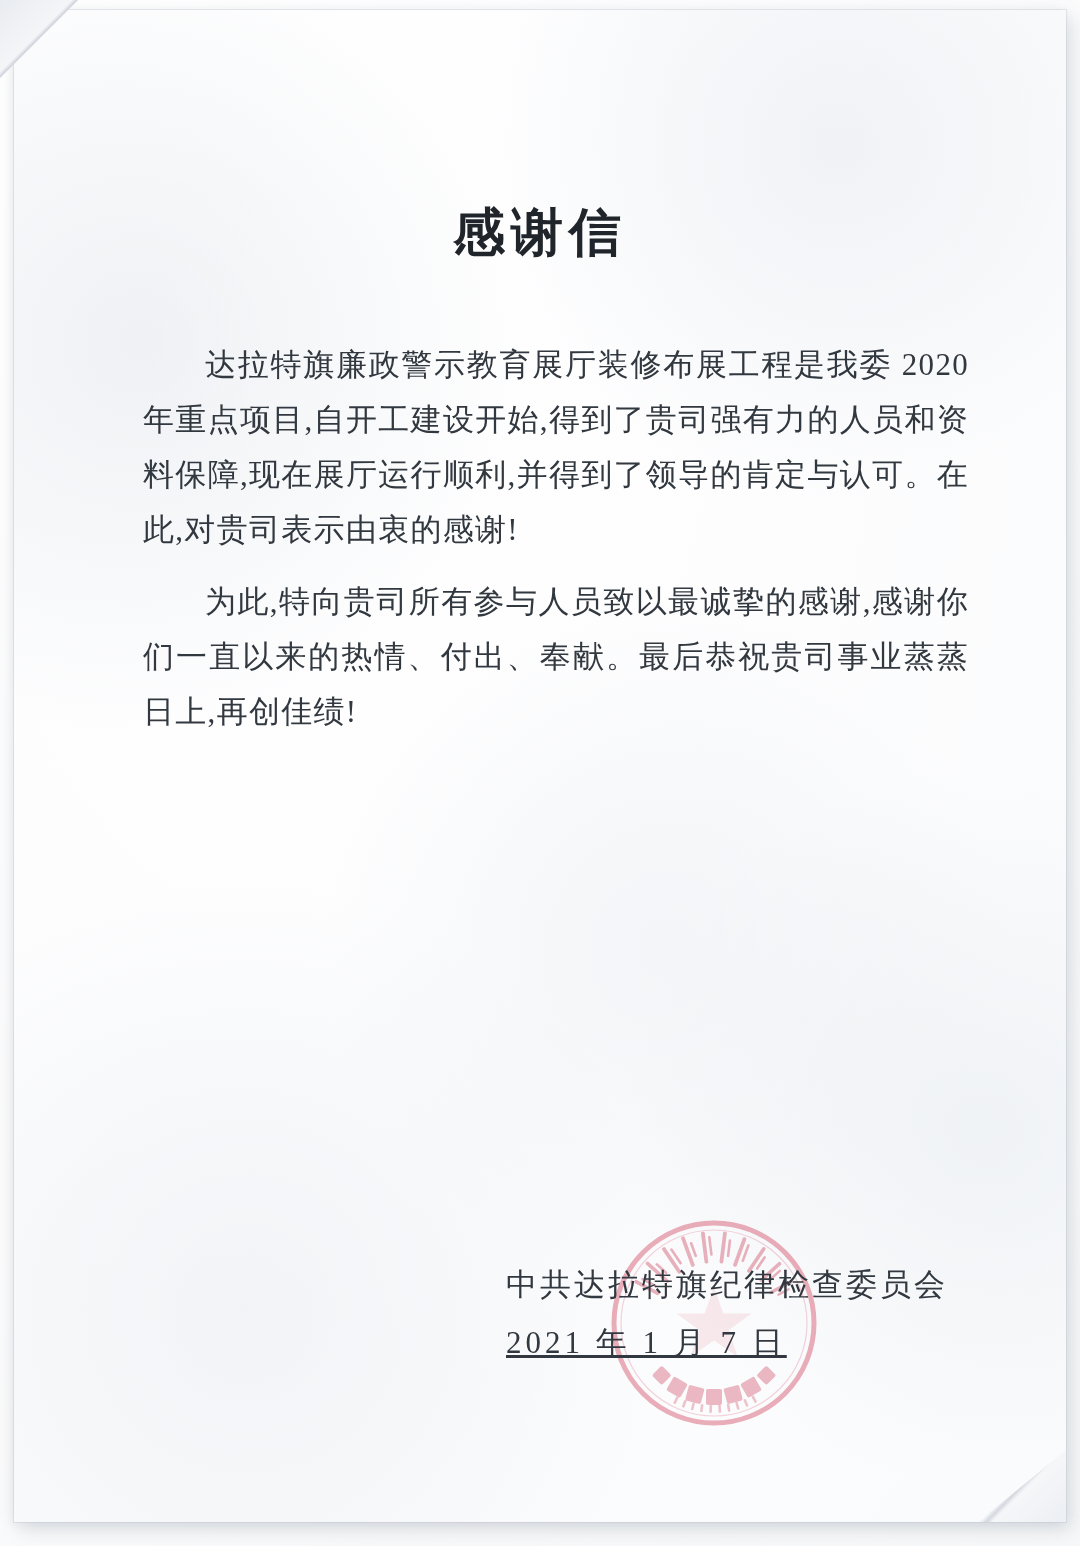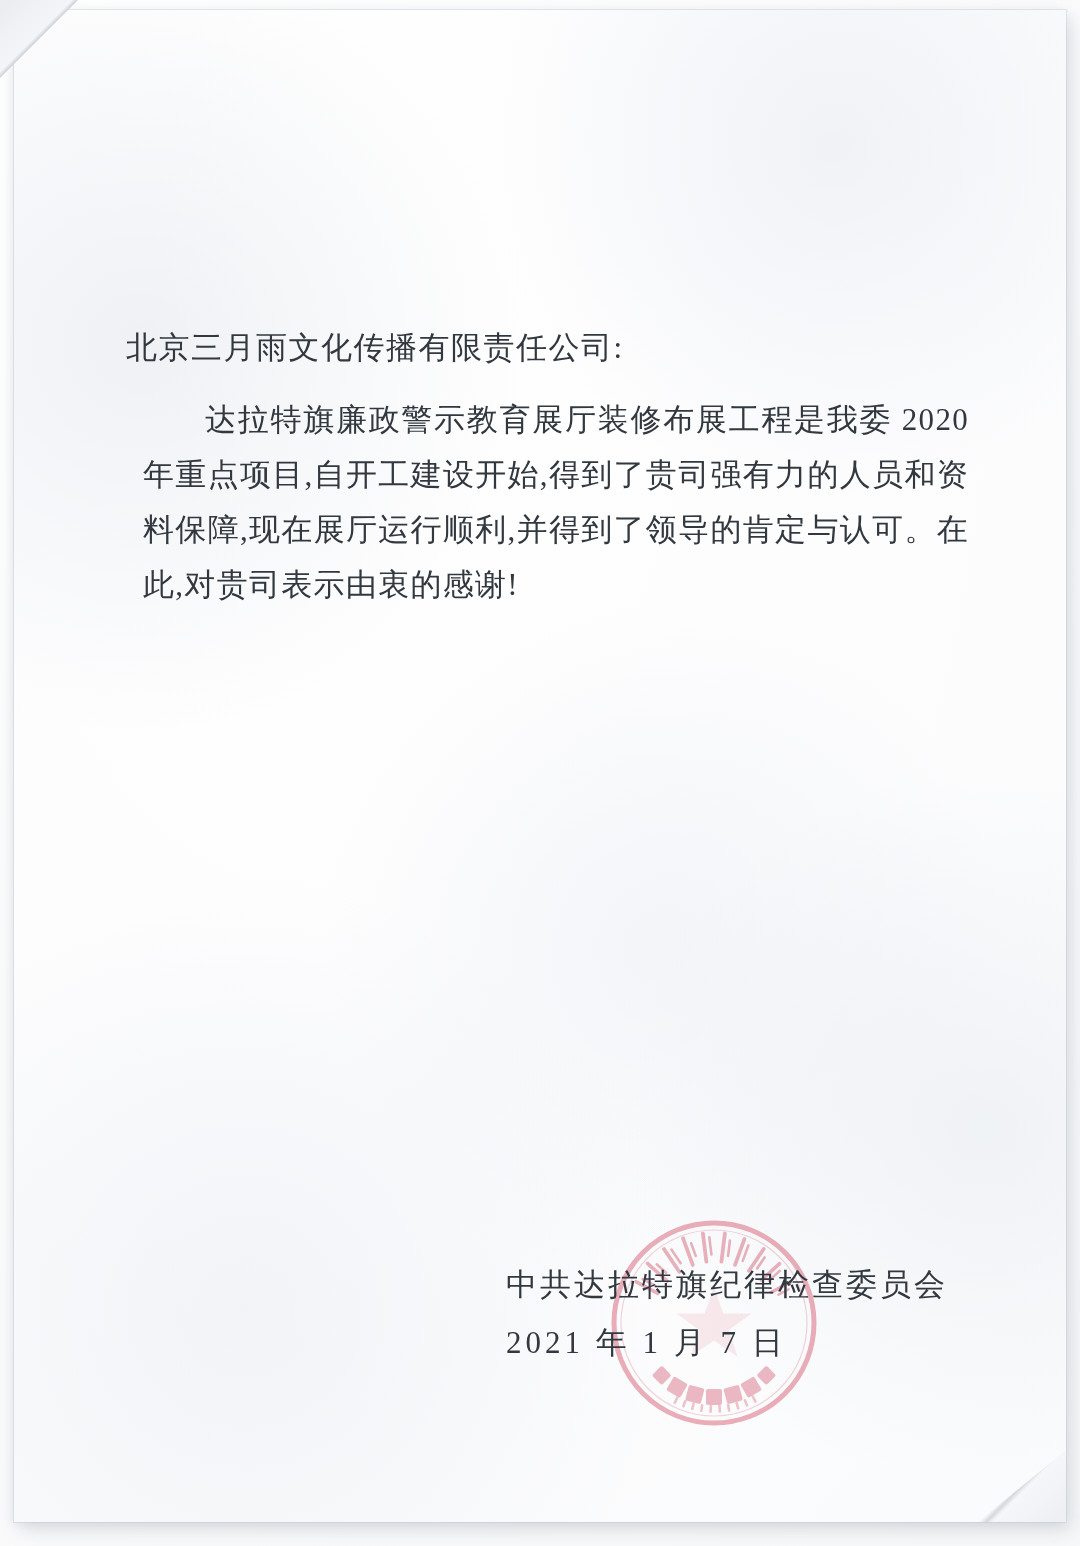--- a/index.html
+++ b/index.html
@@ -147,20 +147,21 @@
     right: 118px;
     bottom: 150px;
     font-size: 31px;
     line-height: 58px;
     color: #32383f;
     letter-spacing: 3px;
     z-index: 3;
   }
   .signoff-date {
     letter-spacing: 4px;
+    text-decoration: underline;
   }
 
   
   .seal {
     position: absolute;
     left: 592px;
     top: 1205px;
     width: 216px;
     height: 216px;
     z-index: 2;
@@ -172,27 +173,28 @@
 </head>
 <body>
 
 <div class="scan-stage">
 
   <div class="paper">
     <div class="paper-grain"></div>
 
     <div class="letter">
 
+      <div class="letter-title">感谢信</div>
 
       <div class="letter-body">
-        <p class="salutation">北京三月雨文化传播有限责任公司:</p>
 
         <p class="para">达拉特旗廉政警示教育展厅装修布展工程是我委 2020 年重点项目,自开工建设开始,得到了贵司强有力的人员和资料保障,现在展厅运行顺利,并得到了领导的肯定与认可。在此,对贵司表示由衷的感谢!</p>
 
 
+        <p class="para">为此,特向贵司所有参与人员致以最诚挚的感谢,感谢你们一直以来的热情、付出、奉献。最后恭祝贵司事业蒸蒸日上,再创佳绩!</p>
       </div>
 
       <div class="signoff">
         <div>中共达拉特旗纪律检查委员会</div>
         <div class="signoff-date">2021 年 1 月 7 日</div>
       </div>
 
       <div class="seal">
         <svg viewBox="0 0 216 216" xmlns="http://www.w3.org/2000/svg" aria-hidden="true">
           <defs>

